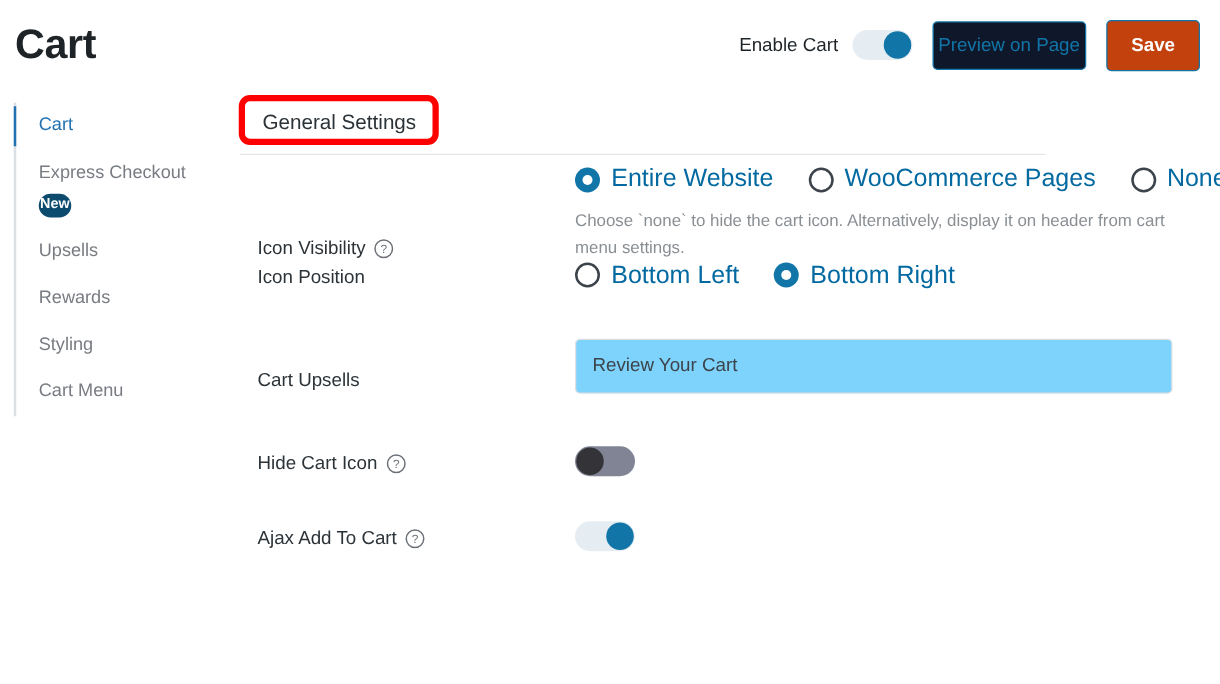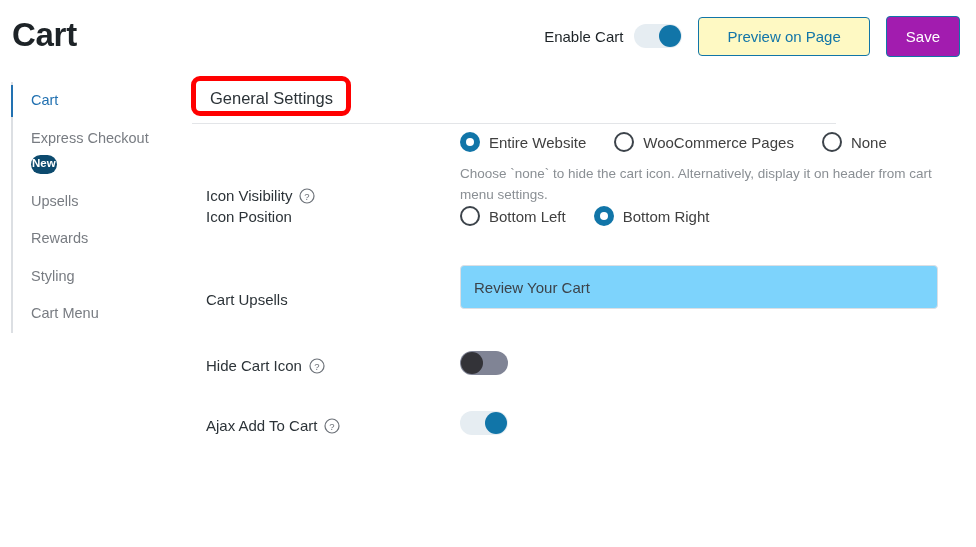--- a/index.html
+++ b/index.html
@@ -85,31 +85,31 @@
   
   .btn {
     font-family: "Liberation Sans", sans-serif;
     font-size: 15px;
     border-radius: 4px;
     cursor: pointer;
     white-space: nowrap;
     line-height: 1;
   }
   .btn-secondary {
-    background: #fef9c3;
+    background: #0f172a;
     color: #1175a8;
     border: 1px solid #1175a8;
-    padding: 11px 28px;
+    padding: 11px 4px;
   }
   .btn-primary {
-    background: #a21caf;
+    background: #c2410c;
     color: #ffffff;
     border: 1px solid #1175a8;
     padding: 12px 19px;
-    font-weight: 400;
+    font-weight: 700;
   }
 
   
   .sidebar {
     position: absolute;
     top: 82px;
     left: 11px;
     width: 180px;
     border-left: 2px solid #dcdfe3;
   }
@@ -239,22 +239,22 @@
   }
   .radio-dot.checked::after {
     content: "";
     position: absolute;
     left: 6px; top: 6px;
     width: 8px; height: 8px;
     border-radius: 50%;
     background: #ffffff;
   }
   .radio-label {
-    font-size: 15px;
-    color: #404040;
+    font-size: 20px;
+    color: #0369a1;
   }
 
   .field-desc {
     margin-top: 12px;
     font-size: 13.5px;
     color: #8a8f94;
     line-height: 1.55;
     max-width: 480px;
   }
 

